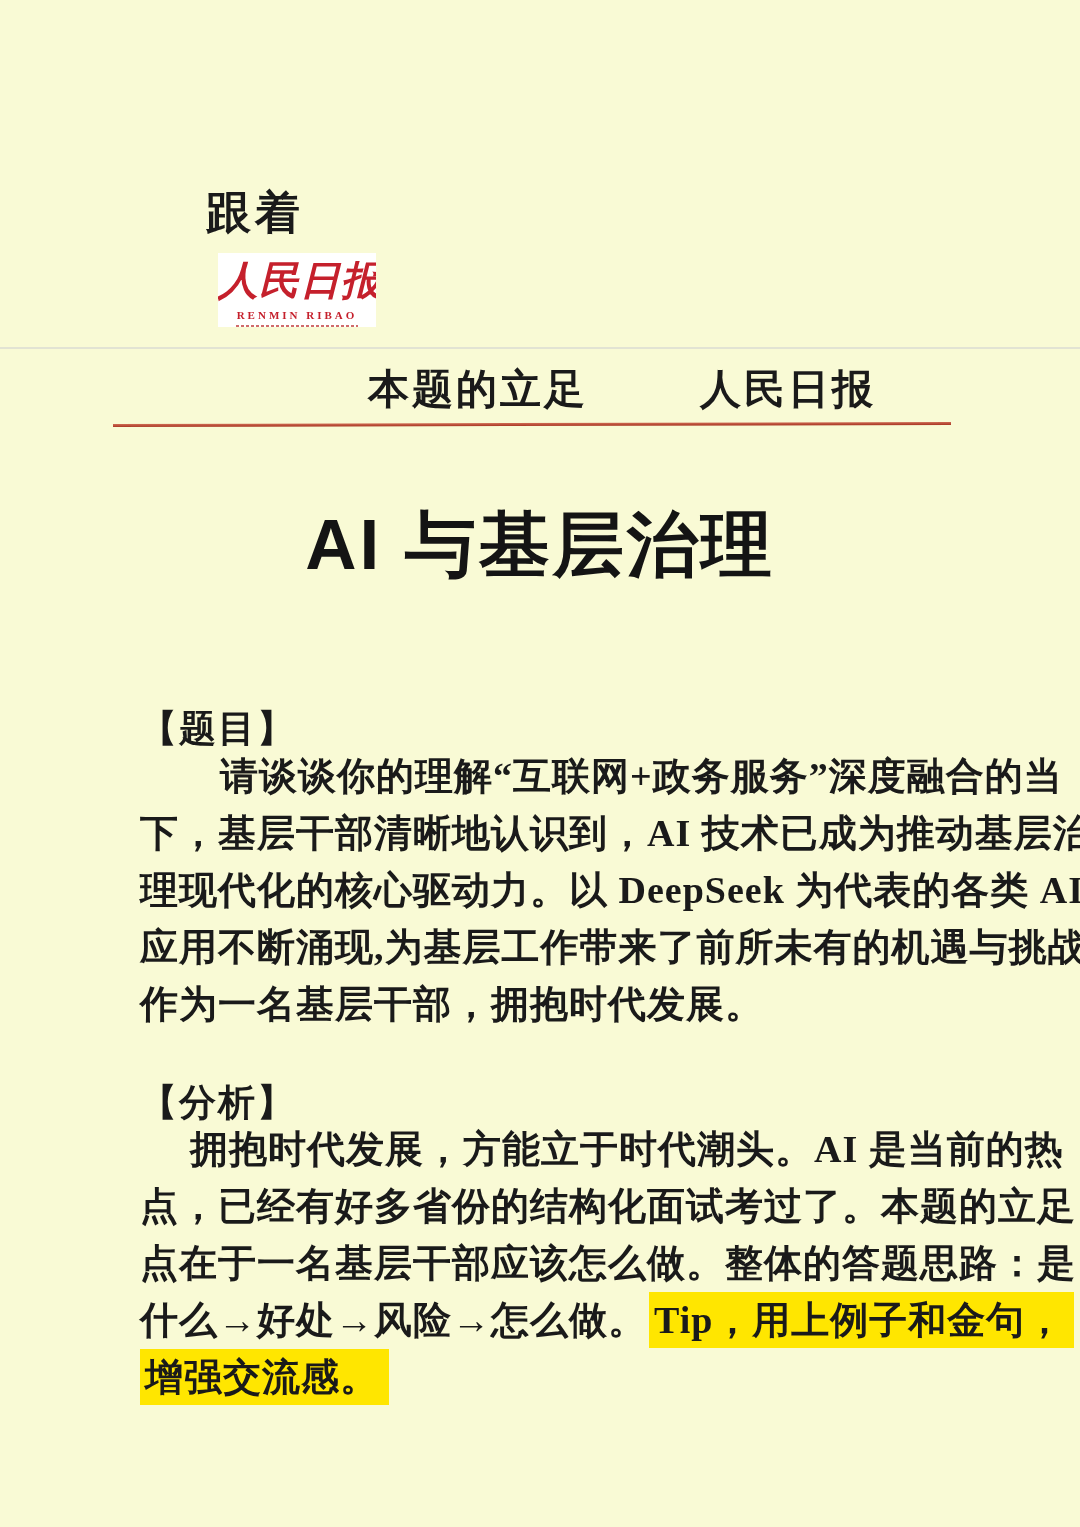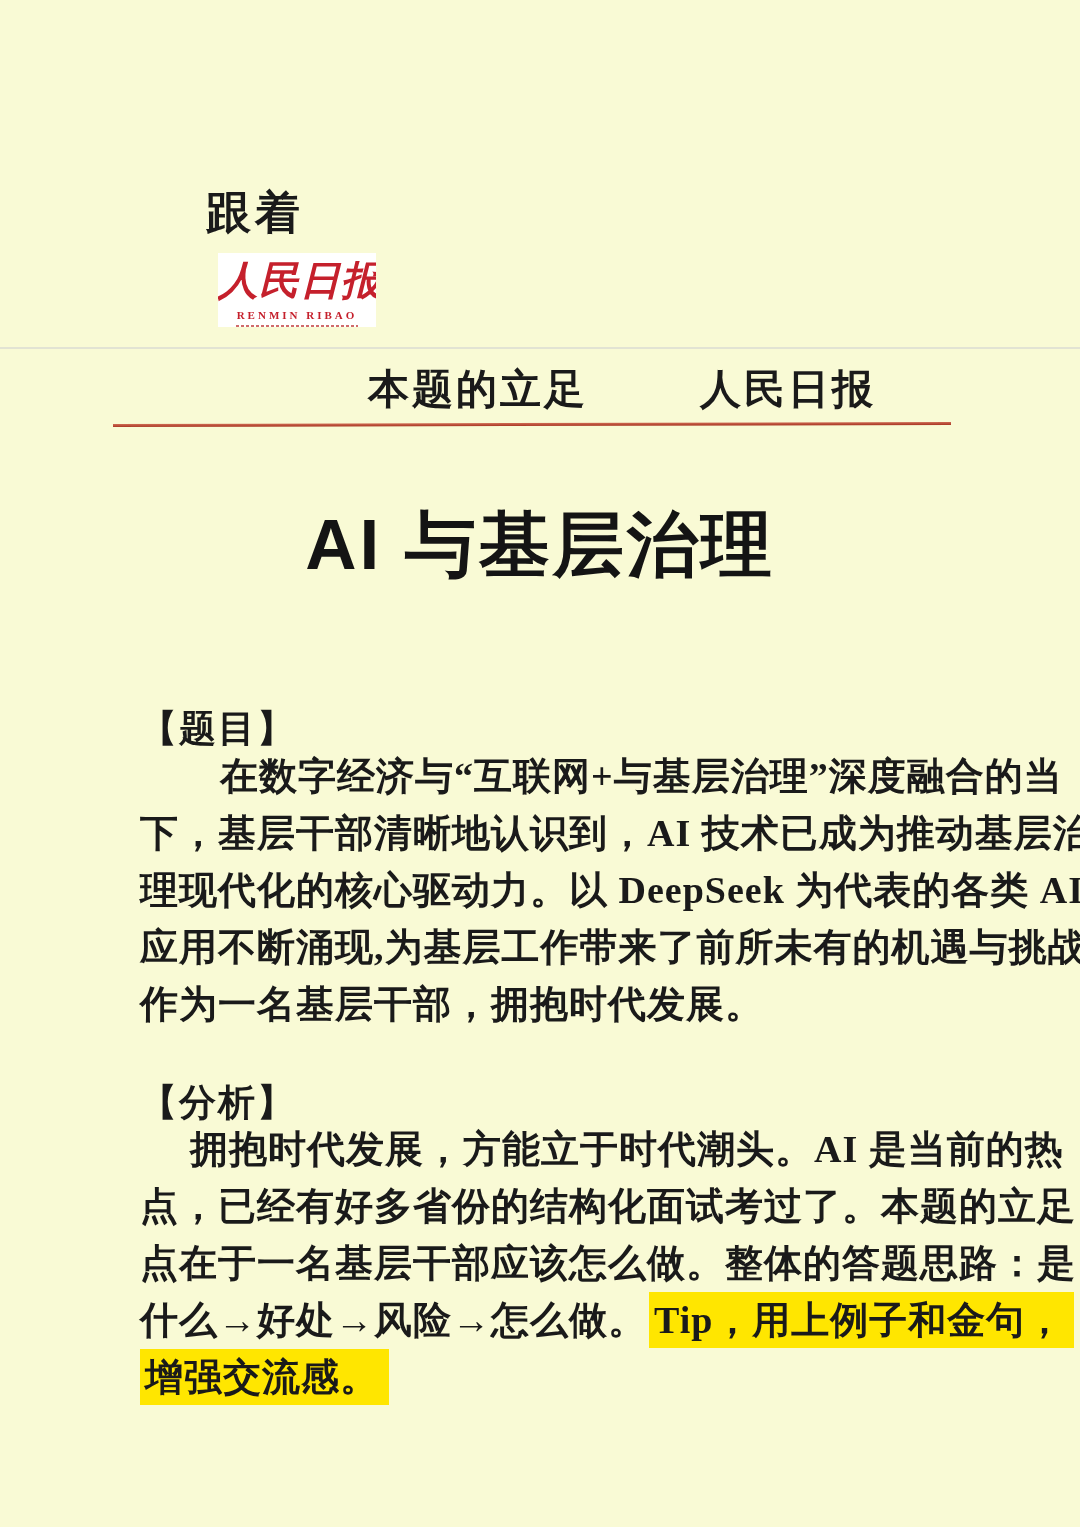--- a/index.html
+++ b/index.html
@@ -151,21 +151,21 @@
 
   <div class="tagline tagline-left">本题的立足</div>
   <div class="tagline tagline-right">人民日报</div>
 
   <div class="red-divider"></div>
 
   <h1 class="page-title">AI 与基层治理</h1>
 
   <h2 class="section-heading q-heading">【题目】</h2>
   <div class="body-block q-block">
-    <div class="body-line indent-2">在数字经济与“互联网+与基层治理”深度融合的当</div>
+    <div class="body-line indent-2">请谈谈你的理解“互联网+政务服务”深度融合的当</div>
     <div class="body-line">下，基层干部清晰地认识到，AI 技术已成为推动基层治</div>
     <div class="body-line">理现代化的核心驱动力。以 DeepSeek 为代表的各类 AI</div>
     <div class="body-line">应用不断涌现,为基层工作带来了前所未有的机遇与挑战。</div>
     <div class="body-line">作为一名基层干部，拥抱时代发展。</div>
   </div>
 
   <h2 class="section-heading a-heading">【分析】</h2>
   <div class="body-block a-block">
     <div class="body-line indent-1">拥抱时代发展，方能立于时代潮头。AI 是当前的热</div>
     <div class="body-line">点，已经有好多省份的结构化面试考过了。本题的立足</div>

